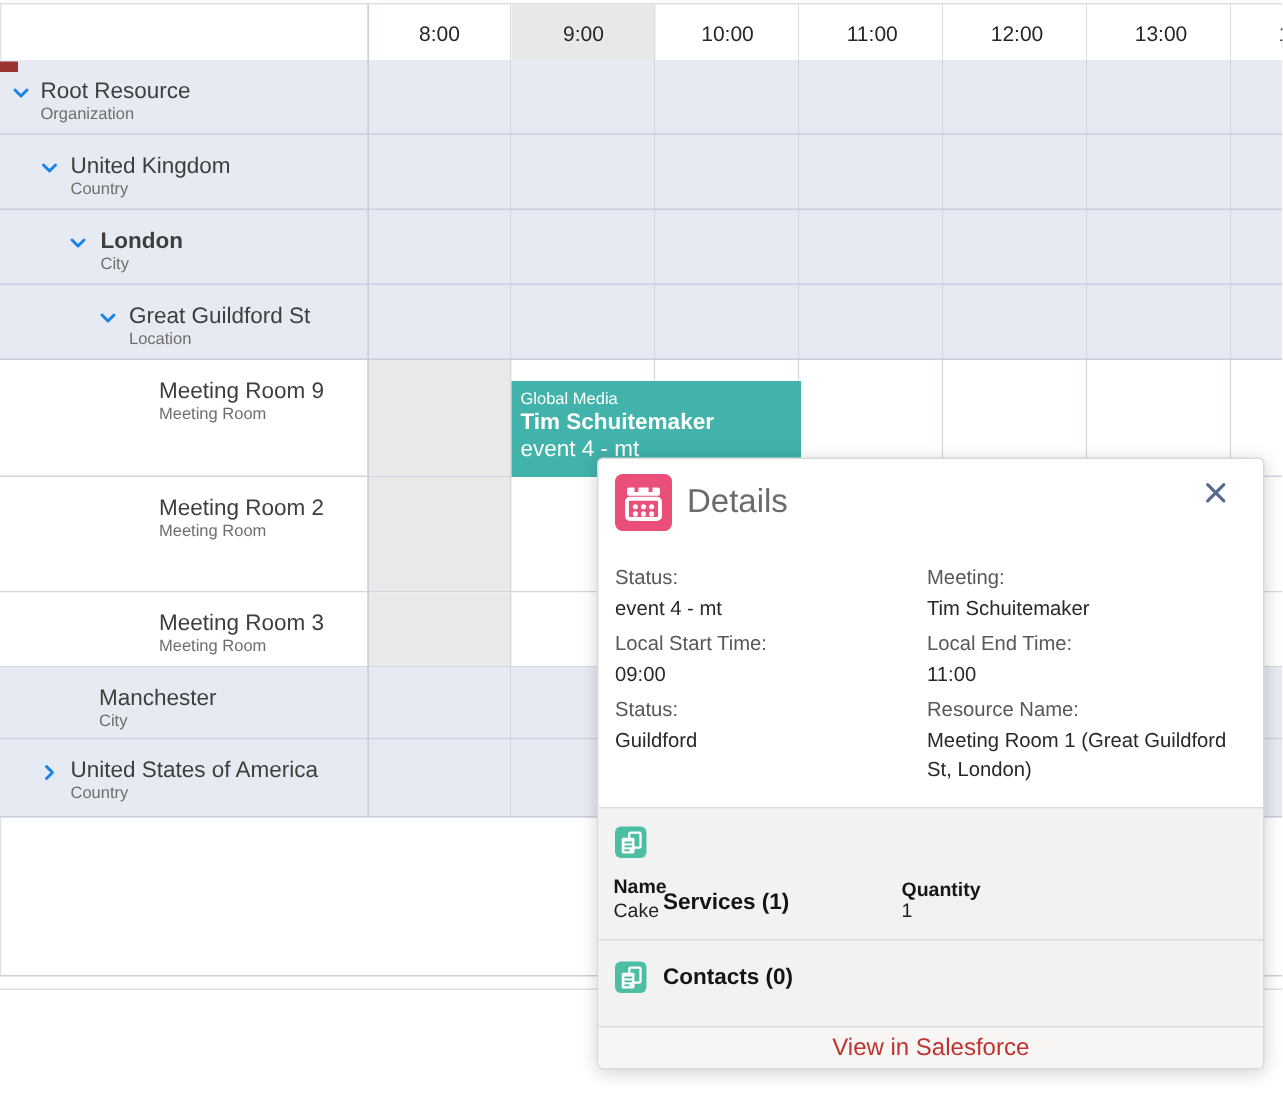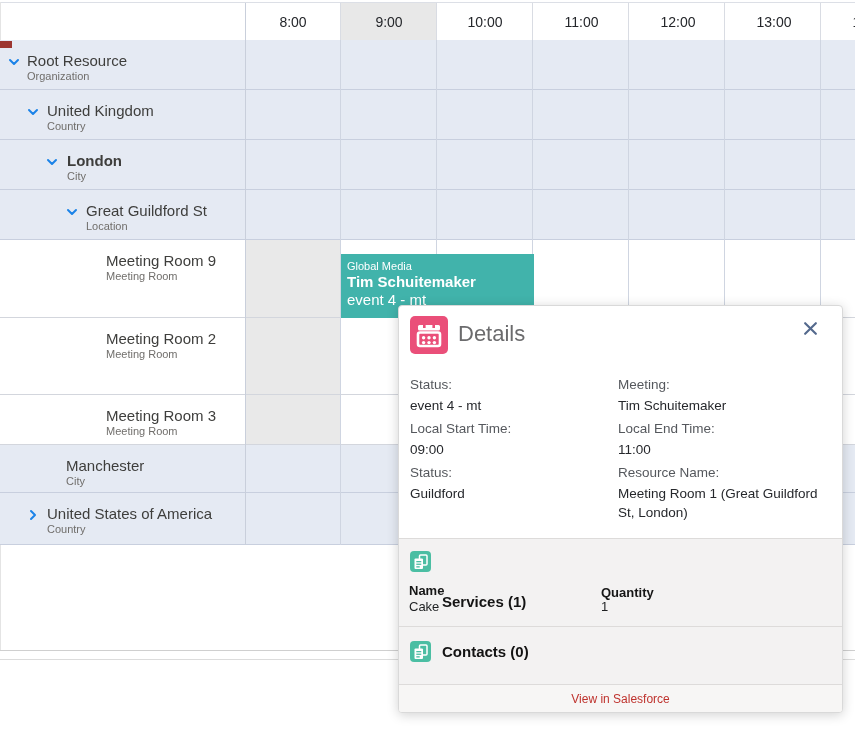--- a/index.html
+++ b/index.html
@@ -53,21 +53,21 @@
   .field{width:200px;}
   .fl{font-size:13.5px;color:#55585d;line-height:16px;}
   .fv{font-size:13.5px;color:#26282c;line-height:19px;margin-top:3px;}
   .section{left:0;width:443px;background:#f3f2f2;border-top:1px solid #dddbda;}
   .sec-icon{left:11px;width:21px;height:21px;background:#4bbea3;border-radius:4px;}
   .sec-title{left:43px;font-size:15px;font-weight:bold;color:#141414;}
   .tbl-h{font-size:13px;font-weight:bold;color:#161616;}
   .tbl-c{font-size:13px;color:#1e2022;}
   .footer{left:0;top:378px;width:443px;height:29px;background:#f7f6f5;border-top:1px solid #dddbda;
           display:flex;align-items:center;justify-content:center;}
-  .sf-link{font-size:12px;color:#bf332e;cursor:pointer;}
+  .sf-link{font-size:16px;color:#bf332e;cursor:pointer;}
 </style>
 </head>
 <body>
 
 <div class="screen">
 
   <div class="abs top-line"></div>
   <div class="abs left-line"></div>
 
   <div class="abs hdr-9"></div>

